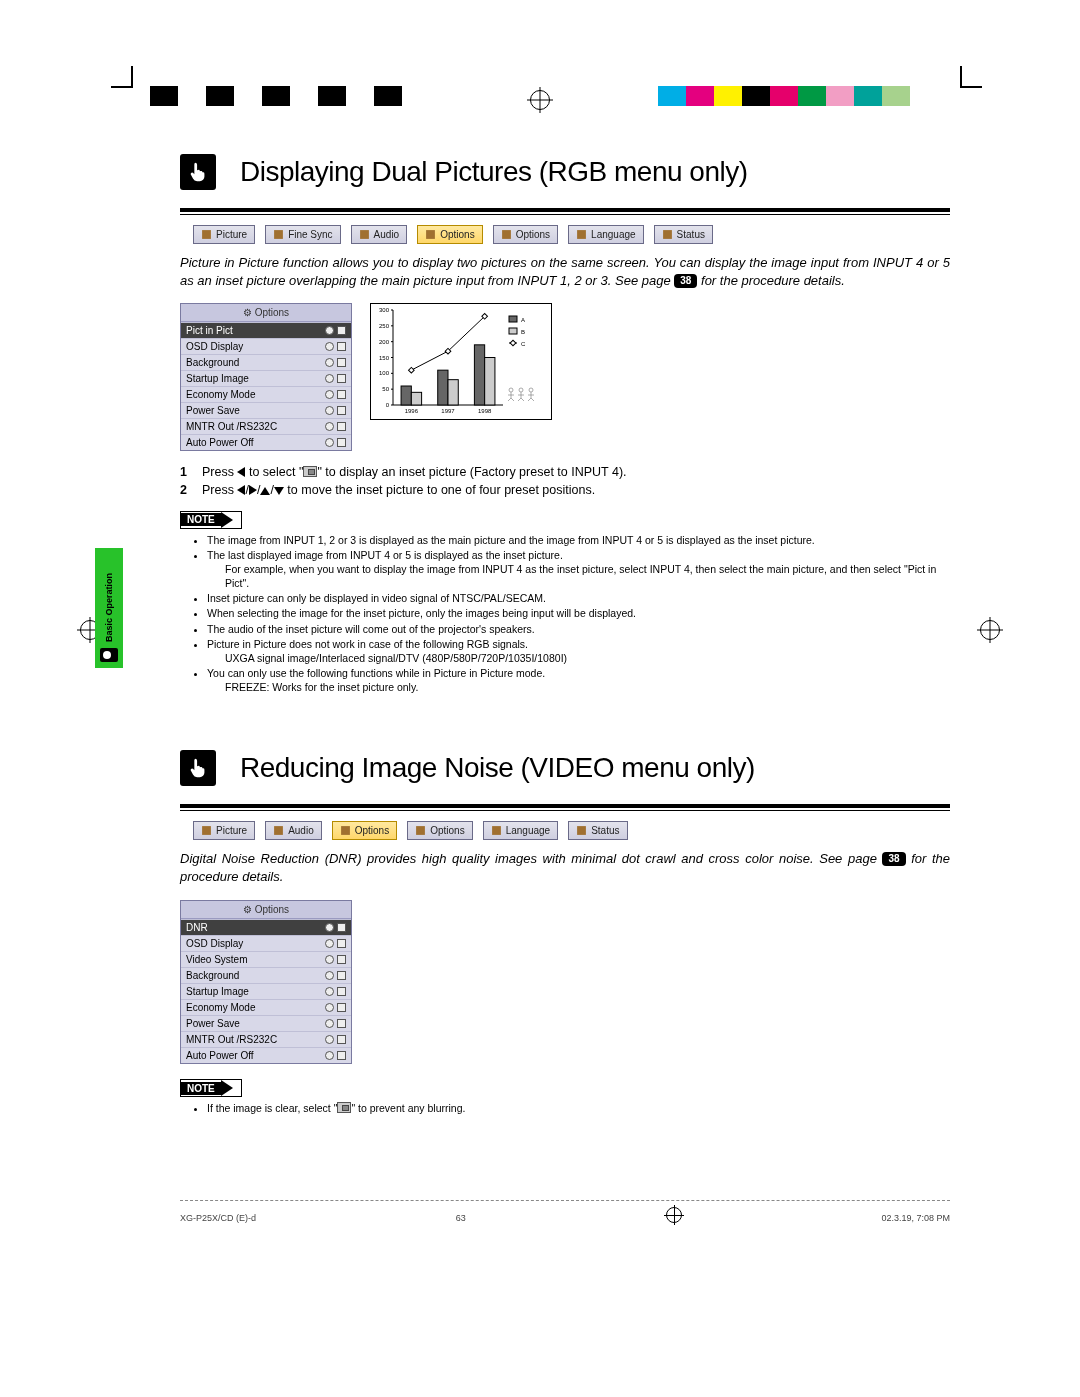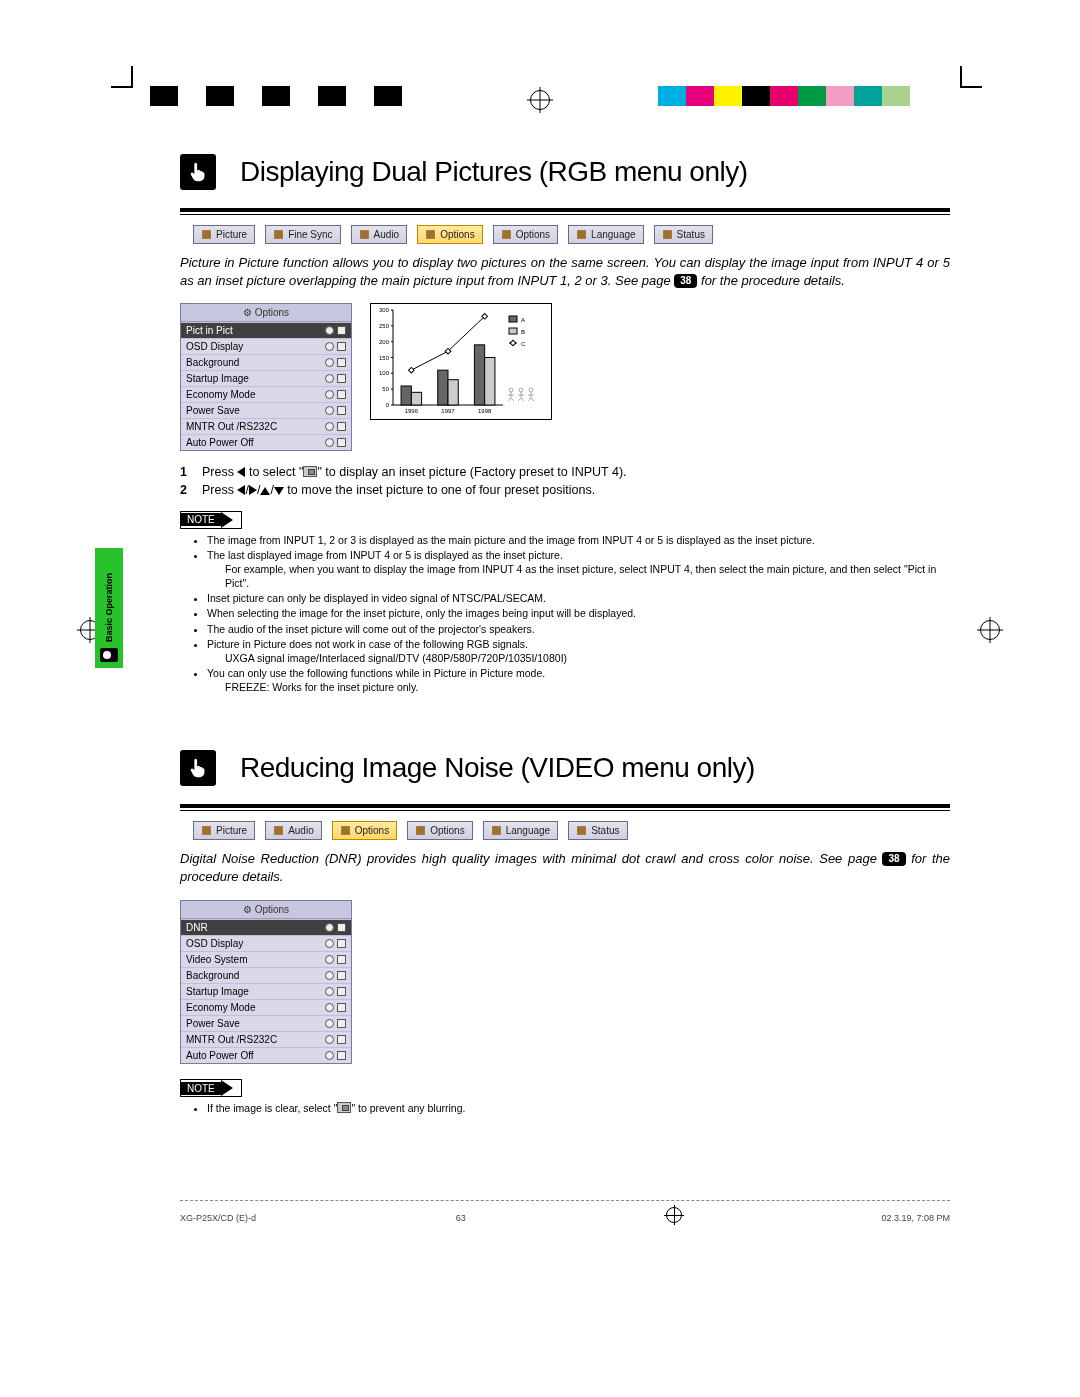--- a/index.html
+++ b/index.html
@@ -51,21 +51,21 @@
   .step b{width:14px}
   .arrow{display:inline-block;width:0;height:0;vertical-align:-1px}
   .arrow.l{border-top:5px solid transparent;border-bottom:5px solid transparent;border-right:8px solid #000}
   .arrow.r{border-top:5px solid transparent;border-bottom:5px solid transparent;border-left:8px solid #000}
   .arrow.u{border-left:5px solid transparent;border-right:5px solid transparent;border-bottom:8px solid #000}
   .arrow.d{border-left:5px solid transparent;border-right:5px solid transparent;border-top:8px solid #000}
   .inset-ico{display:inline-block;width:12px;height:9px;border:1px solid #555;position:relative;vertical-align:-1px;background:#ccc}
   .inset-ico::after{content:"";position:absolute;right:1px;bottom:1px;width:5px;height:4px;background:#888;border:1px solid #444}
   
   .notehdr{display:inline-flex;align-items:center;border:1px solid #000;font-size:10px}
-  .notehdr .lab{background:#000;color:#fff;padding:1px 6px;font-weight:normal}
+  .notehdr .lab{background:#000;color:#fff;padding:1px 6px;font-weight:bold}
   .notehdr .tri{width:0;height:0;border-top:8px solid transparent;border-bottom:8px solid transparent;border-left:12px solid #000;margin-right:8px}
   ul.notes{margin:4px 0 10px 0;padding-left:16px;font-size:10.5px;line-height:1.35}
   ul.notes li{margin:1px 11px}
   ul.notes .sub{margin-left:18px;display:block}
   
   .side-tab{position:absolute;left:95px;top:548px;width:28px;height:120px;background:#28c22a;display:flex;flex-direction:column;align-items:center;justify-content:flex-end;padding-bottom:6px;box-sizing:border-box}
   .side-tab .vt{writing-mode:vertical-rl;transform:rotate(180deg);font-size:9px;font-weight:bold;color:#000}
   .side-tab .ic{width:18px;height:14px;background:#000;margin-top:6px;border-radius:2px;position:relative}
   .side-tab .ic::after{content:"";position:absolute;left:3px;top:3px;width:8px;height:8px;background:#fff;border-radius:50%}
   .pgnum{font-size:11px;font-weight:bold;margin-top:38px}

